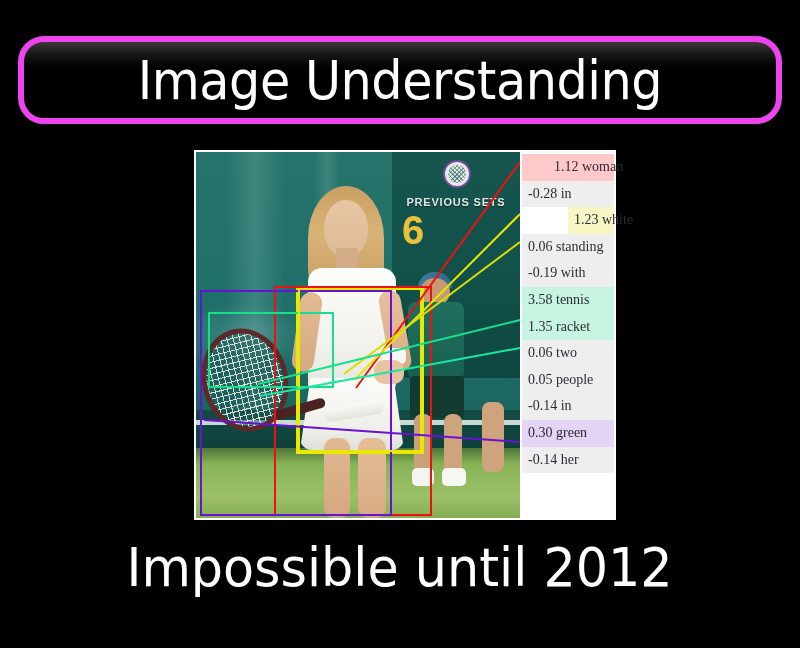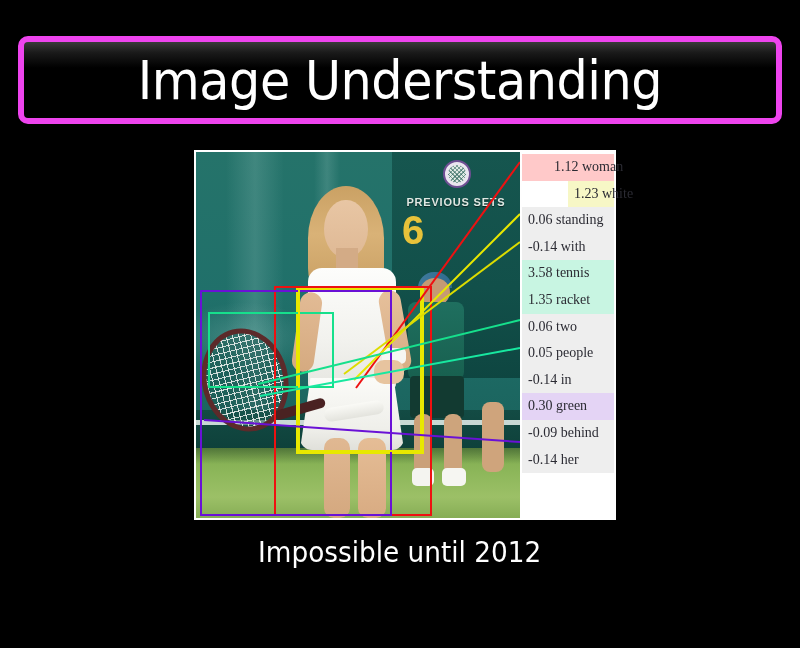--- a/index.html
+++ b/index.html
@@ -17,21 +17,21 @@
 
   
   #title-banner {
     position: absolute;
     left: 18px;
     top: 36px;
     width: 764px;
     height: 88px;
     box-sizing: border-box;
     border: 6px solid #ee44ee;
-    border-radius: 10px;
+    border-radius: 26px;
     background: linear-gradient(to bottom,
                 #3a3a3a 0%,
                 #1a1a1a 14%,
                 #000000 34%,
                 #000000 100%);
     display: flex;
     align-items: center;
     justify-content: center;
     overflow: hidden;
   }
@@ -304,21 +304,21 @@
   }
 
   
   #caption {
     position: absolute;
     left: 0;
     top: 536px;
     width: 800px;
     text-align: center;
     color: #ffffff;
-    font-size: 28px;
+    font-size: 54px;
     font-family: "DejaVu Sans", sans-serif;
     letter-spacing: 0px;
     white-space: nowrap;
   }
   #caption span { transform: scaleX(0.94); display: inline-block; }
 </style>
 </head>
 <body>
 
 <div id="title-banner">
@@ -383,29 +383,29 @@
       <line x1="160" y1="236" x2="324" y2="10" stroke="#ee1111" stroke-width="2"></line>
       <line x1="158" y1="228" x2="324" y2="62" stroke="#e8e800" stroke-width="2"></line>
       <line x1="148" y1="222" x2="324" y2="90" stroke="#dcdc00" stroke-width="2"></line>
       <line x1="62" y1="232" x2="324" y2="168" stroke="#16e08c" stroke-width="2"></line>
       <line x1="64" y1="244" x2="324" y2="196" stroke="#18e8a0" stroke-width="2"></line>
       <line x1="8" y1="268" x2="324" y2="290" stroke="#6a11d6" stroke-width="2"></line>
     </svg>
 
   <div id="wordlist">
       <div class="word-row" style="background: rgb(255, 201, 201); padding-left: 32px;">1.12 woman</div>
+      <div class="word-row" style="background: rgb(238, 238, 238);">-0.28 in</div>
       <div class="word-row" style="background: rgb(247, 247, 198); margin-left: 46px;">1.23 white</div>
       <div class="word-row" style="background: rgb(238, 238, 238);">0.06 standing</div>
-      <div class="word-row" style="background: rgb(238, 238, 238);">-0.14 with</div>
+      <div class="word-row" style="background: rgb(238, 238, 238);">-0.19 with</div>
       <div class="word-row" style="background: rgb(200, 245, 226);">3.58 tennis</div>
       <div class="word-row" style="background: rgb(200, 245, 226);">1.35 racket</div>
       <div class="word-row" style="background: rgb(238, 238, 238);">0.06 two</div>
       <div class="word-row" style="background: rgb(238, 238, 238);">0.05 people</div>
       <div class="word-row" style="background: rgb(238, 238, 238);">-0.14 in</div>
       <div class="word-row" style="background: rgb(228, 212, 245);">0.30 green</div>
-      <div class="word-row" style="background: rgb(238, 238, 238);">-0.09 behind</div>
       <div class="word-row" style="background: rgb(238, 238, 238);">-0.14 her</div>
     </div>
 </div>
 
 <div id="caption">
   <span>Impossible until 2012</span>
 </div>
 
 </body></html>

